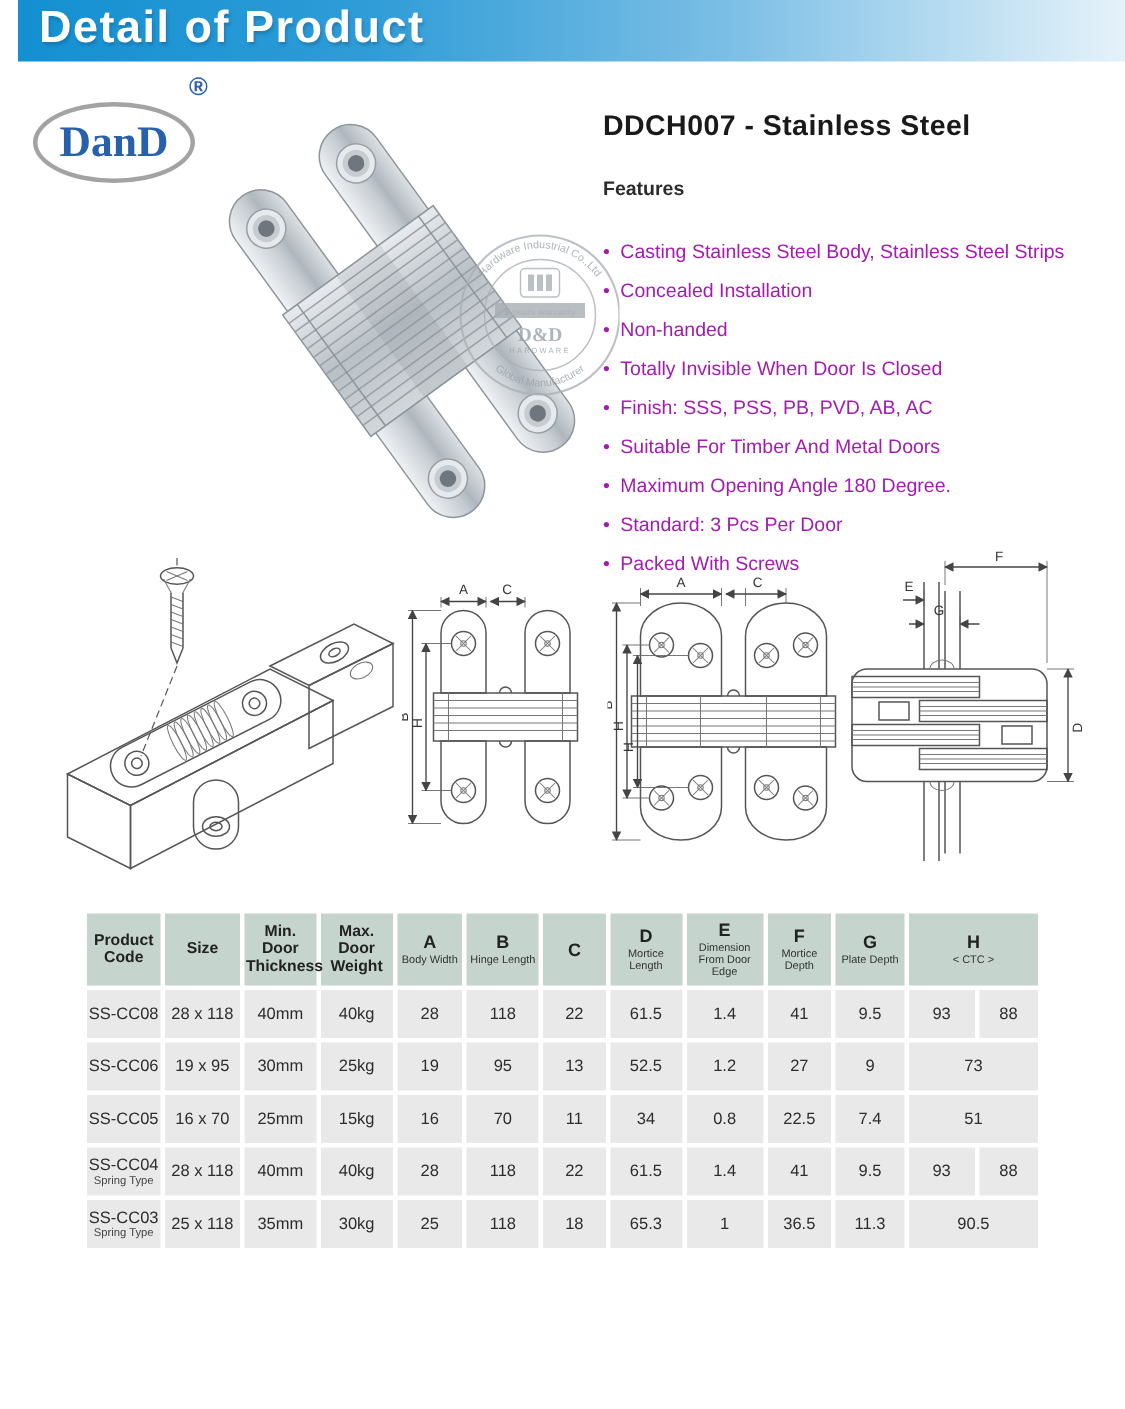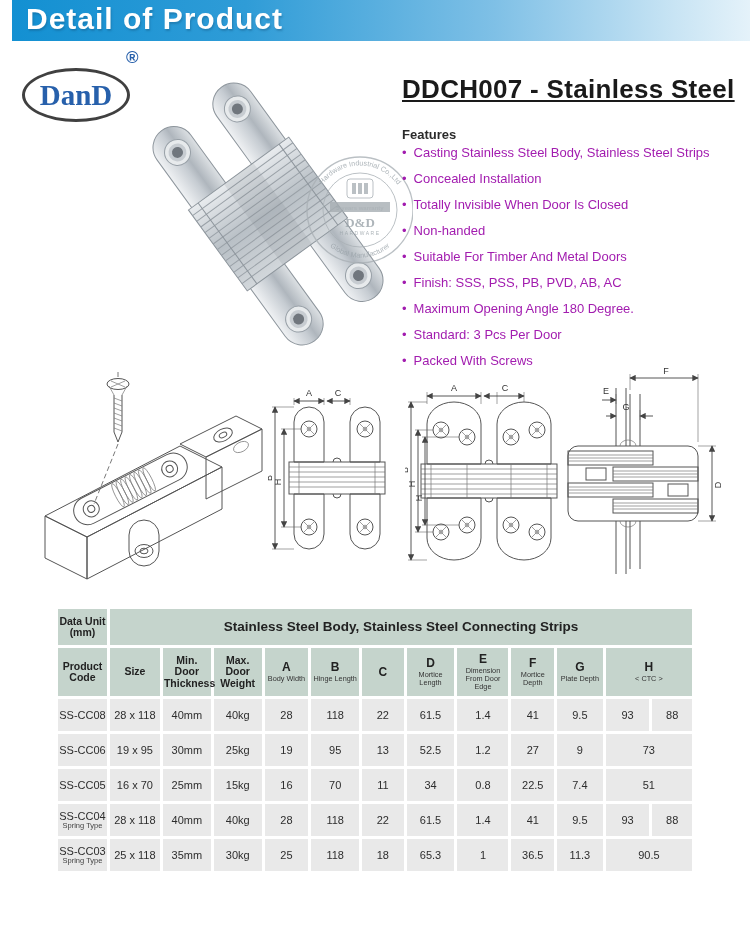--- a/index.html
+++ b/index.html
@@ -7,29 +7,29 @@
         font-family:"Liberation Sans", sans-serif;color:#2b2b2b;}
 
   
   .header-bar{position:absolute;left:12px;top:0;width:750px;height:41px;
     background:linear-gradient(90deg,#1390d2 0%,#2f9cd7 30%,#7fc0e6 62%,#c8e4f4 85%,#f4fafd 100%);padding-left:29px;}
   .header-bar .title{position:absolute;left:14px;top:2px;font-size:30px;font-weight:bold;
     letter-spacing:1px;color:#fff;text-shadow:1px 2px 2px rgba(20,80,120,.35);}
 
   
   .logo{position:absolute;left:22px;top:60px;width:120px;height:64px;}
-  .logo-oval{position:absolute;left:0;top:8px;width:102px;height:48px;border:3px solid #404040;
+  .logo-oval{position:absolute;left:0;top:8px;width:102px;height:48px;border:3px solid #a3a3a3;
     border-radius:50%;display:flex;align-items:center;justify-content:center;}
   .logo-oval span{font-family:"Liberation Serif", serif;font-weight:bold;font-size:29px;color:#2760ab;}
   .logo .reg{position:absolute;left:104px;top:-12px;font-size:17px;color:#2760ab;font-weight:bold;}
 
   
   .info{position:absolute;left:402px;top:74px;width:340px;}
-  .prod-title{font-size:26px;font-weight:bold;color:#1a1a1a;margin:0 0 22px 0;letter-spacing:.3px;text-decoration:underline;}
-  .feat-head{font-size:13px;font-weight:bold;margin:0 0 4px 0;}
+  .prod-title{font-size:19px;font-weight:bold;color:#1a1a1a;margin:0 0 22px 0;letter-spacing:.3px;}
+  .feat-head{font-size:13px;font-weight:bold;margin:0 0 28px 0;}
   ul.features{list-style:none;margin:0;padding:0;}
   ul.features li{font-size:13px;line-height:14px;margin-bottom:12px;color:#a21caf;}
   ul.features li::before{content:"\2022";margin-right:7px;font-size:13px;}
 
   
   .drawing{position:absolute;}
   svg .ln{stroke:#555;stroke-width:1;fill:none;}
   svg .lnt{stroke:#777;stroke-width:.7;fill:none;}
   svg .dim{stroke:#444;stroke-width:.9;fill:none;}
   svg .ext{stroke:#666;stroke-width:.6;fill:none;}
@@ -152,24 +152,24 @@
       </g>
     </svg>
   </div>
 
   <div class="info">
     <h2 class="prod-title">DDCH007 - Stainless Steel</h2>
     <div class="feat-head">Features</div>
     <ul class="features">
       <li>Casting Stainless Steel Body, Stainless Steel Strips</li>
       <li>Concealed Installation</li>
+      <li>Non-handed</li>
       <li>Totally Invisible When Door Is Closed</li>
-      <li>Non-handed</li>
+      <li>Finish: SSS, PSS, PB, PVD, AB, AC</li>
       <li>Suitable For Timber And Metal Doors</li>
-      <li>Finish: SSS, PSS, PB, PVD, AB, AC</li>
       <li>Maximum Opening Angle 180 Degree.</li>
       <li>Standard: 3 Pcs Per Door</li>
       <li>Packed With Screws</li>
     </ul>
   </div>
 
   <div class="drawing" style="left:30px;top:368px;">
     <svg width="235" height="215" viewBox="0 0 235 215">
       <defs>
         <pattern id="hatch1" width="5" height="5" patternUnits="userSpaceOnUse">
@@ -437,24 +437,20 @@
         <col style="width:45px">
         <col style="width:39px">
         <col style="width:45px">
       <col style="width:48px">
         <col style="width:40px">
         <col style="width:43px">
         <col style="width:41px">
         <col style="width:37px">
     </colgroup>
     <tbody>
-        <tr class="hd1">
-      <th>Data Unit (mm)</th>
-      <th colspan="12" class="group">Stainless Steel Body, Stainless Steel Connecting Strips</th>
-    </tr>
     <tr class="hd2">
       <th>Product Code</th>
       <th>Size</th>
       <th>Min. Door Thickness</th>
       <th>Max. Door Weight</th>
       <th>
             <span class="dim-main">A</span>
             <span class="dim-sub">Body Width</span>
           </th>
       <th>

